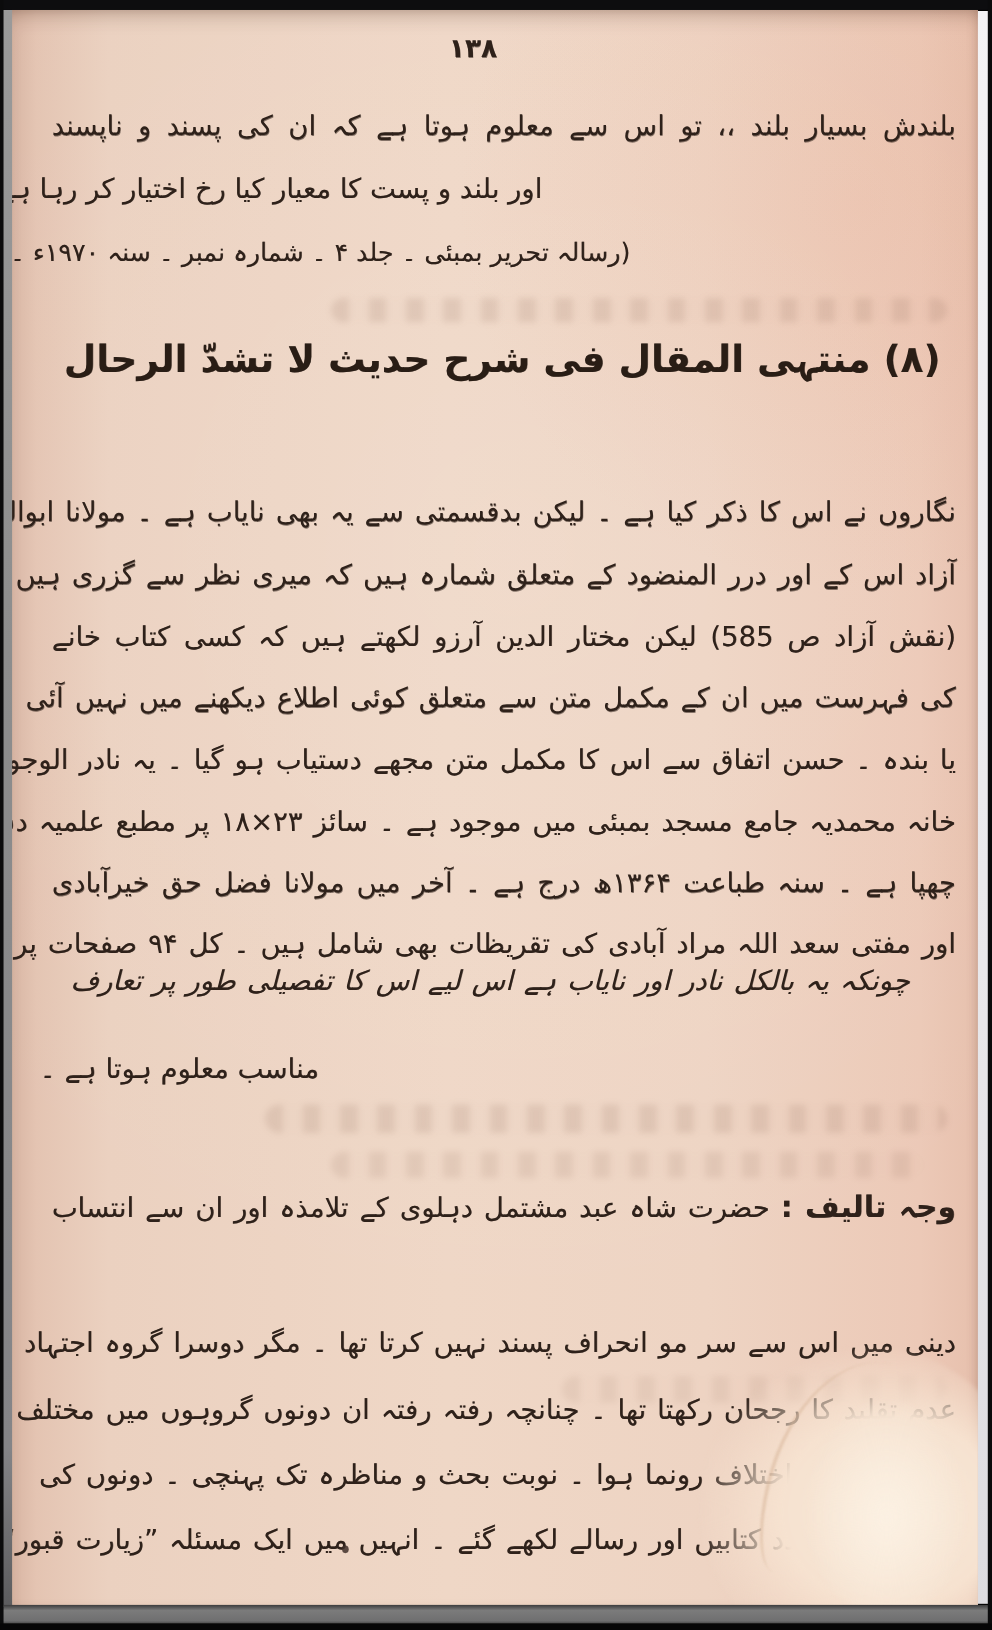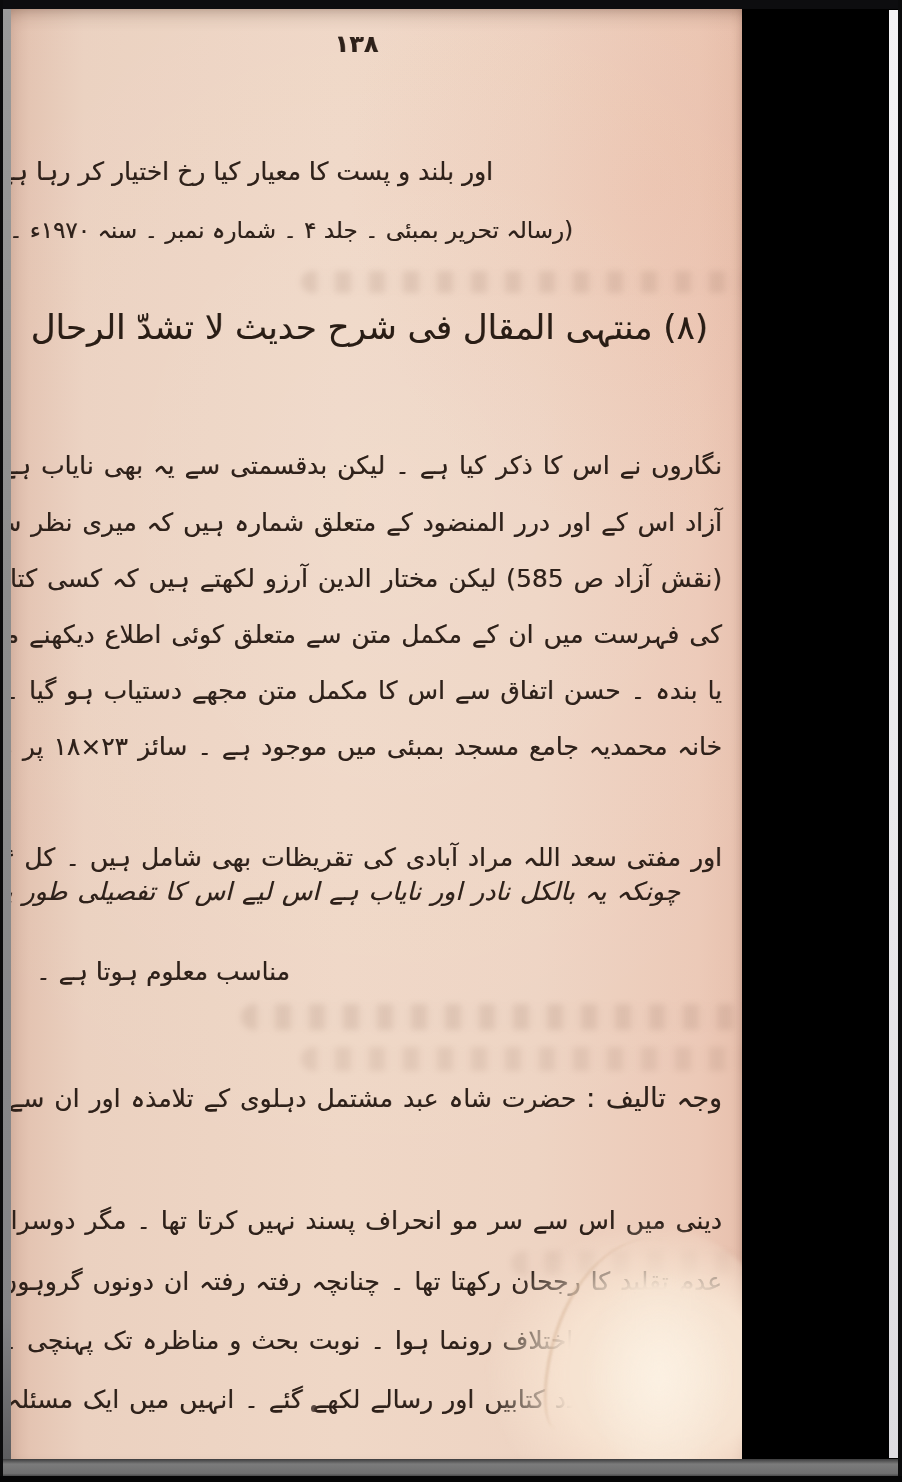--- a/index.html
+++ b/index.html
@@ -12,42 +12,42 @@
   .strip-left{position:absolute;left:3px;top:9px;width:8px;height:1452px;
               background:linear-gradient(180deg,#9a9a9a,#8d8d8d 40%,#848487 90%,#5c5c5e);z-index:5;}
   .frame-right{position:absolute;right:0;top:0;width:4px;height:1482px;background:#0b0b0c;z-index:6;}
   .strip-right{position:absolute;left:889px;top:10px;width:10px;height:1448px;
                background:linear-gradient(180deg,#f4f3f5,#e9e8eb 60%,#dddce0);z-index:4;}
   .strip-bottom{position:absolute;left:3px;top:1459px;width:896px;height:17px;
                 background:linear-gradient(180deg,#3c3c3d,#7b7b7b 30%,#6f6f70 85%,#4a4a4b);z-index:5;}
   .frame-bottom{position:absolute;left:0;top:1476px;width:902px;height:6px;background:#060607;z-index:6;}
 
   
-  .page{position:absolute;left:11px;top:9px;width:731px;height:1450px;z-index:3;overflow:hidden;
+  .page{position:absolute;left:11px;top:9px;width:878px;height:1450px;z-index:3;overflow:hidden;
     background:
       radial-gradient(125% 80% at 52% 34%, rgba(255,255,255,0.10), rgba(255,255,255,0) 62%),
       radial-gradient(60% 35% at 88% 12%, rgba(230,160,130,0.18), rgba(230,160,130,0) 70%),
       linear-gradient(90deg,#d8b5a3 0,#e4c4b2 2.5%,#ebd1c0 10%,#efd7c6 45%,#eed4c3 72%,#ecc9b7 94%,#e7c0ad 100%),
       #eed4c3;
     box-shadow:inset 0 14px 20px -14px rgba(70,40,25,.45), inset -6px 0 12px -8px rgba(90,50,35,.35);}
 
   
   .ln{position:absolute;left:36px;right:20px;direction:rtl;unicode-bidi:embed;
       color:#2e211a;font-size:25px;line-height:46px;white-space:nowrap;
       text-shadow:0.4px 0.4px 0.6px rgba(46,33,26,.55);}
   .just{text-align:justify;text-align-last:justify;word-spacing:2px;}
   .pagenum{left:0;right:40px;text-align:center;font-size:24px;font-weight:bold;letter-spacing:2px;}
   .excerpt2{left:30px;right:auto;width:452px;text-align:right;}
   .cite{left:60px;right:auto;width:502px;text-align:right;font-size:23px;}
-  .heading{left:102px;right:34px;font-size:34px;font-weight:normal;line-height:52px;
+  .heading{left:102px;right:34px;font-size:34px;font-weight:bold;line-height:52px;
            text-align:justify;text-align-last:justify;color:#29father;color:#291d15;}
   .ind1{padding-right:22px;}
   .ind2{padding-right:42px;padding-left:52px;}
   .short{left:20px;right:auto;width:264px;text-align:center;}
-  .sec-label{font-weight:normal;font-size:27px;padding-left:10px;}
+  .sec-label{font-weight:bold;font-size:27px;padding-left:10px;}
 
   
   .ghost{position:absolute;z-index:1;filter:blur(3px);border-radius:14px;opacity:.55;
     background:repeating-linear-gradient(90deg,rgba(146,110,92,.30) 0 16px,rgba(146,110,92,.02) 16px 34px);}
   .speck{position:absolute;width:6px;height:7px;border-radius:50%;background:#41302a;opacity:.85;z-index:2;}
   .curl{position:absolute;right:-46px;bottom:-54px;width:300px;height:290px;z-index:2;border-radius:50%;
     background:radial-gradient(ellipse at 58% 52%, #f9ead9 0%, #f6e2d0 40%, rgba(246,226,208,0) 72%);
     filter:blur(2px);}
   .crease{position:absolute;right:64px;bottom:18px;width:120px;height:210px;z-index:2;
     border-left:3px solid rgba(214,178,150,.55);border-radius:100% 0 0 30% / 90% 0 0 55%;
@@ -73,31 +73,33 @@
   <div class="ghost" style="left:290px;top:1038px;width:540px;height:24px;opacity:.45;"></div>
   <div class="ghost" style="left:500px;top:1242px;width:350px;height:24px;opacity:.35;"></div>
 
   <div class="curl"></div>
   <div class="crease"></div>
   <div class="curl-shine"></div>
   <div class="speck" style="left:300px;top:1396px;"></div>
 
   <div class="ln pagenum" style="top:12px;">۱۳۸</div>
 
+  <div class="ln just" style="top:83px;">بلندش بسیار بلند ،، تو اس سے معلوم ہوتا ہے کہ ان کی پسند و ناپسند</div>
   <div class="ln excerpt2" style="top:140px;">اور بلند و پست کا معیار کیا رخ اختیار کر رہا ہے ۔</div>
   <div class="ln cite" style="top:198px;">(رسالہ تحریر بمبئی ۔ جلد ۴ ۔ شمارہ نمبر ۔ سنہ ۱۹۷۰ء ۔ ۱۲ تا ۱۶)</div>
 
   <div class="ln heading" style="top:292px;">(۸) منتہی المقال فی شرح حدیث لا تشدّ الرحال</div>
 
   <div class="ln just" style="top:434px;">نگاروں نے اس کا ذکر کیا ہے ۔ لیکن بدقسمتی سے یہ بھی نایاب ہے ۔ مولانا ابوالکلام</div>
   <div class="ln just" style="top:491px;">آزاد اس کے اور درر المنضود کے متعلق شمارہ ہیں کہ میری نظر سے گزری ہیں ۔</div>
   <div class="ln just" style="top:547px;">(نقش آزاد ص 585) لیکن مختار الدین آرزو لکھتے ہیں کہ کسی کتاب خانے</div>
   <div class="ln just" style="top:603px;">کی فہرست میں ان کے مکمل متن سے متعلق کوئی اطلاع دیکھنے میں نہیں آئی ۔ جو بندہ</div>
   <div class="ln just" style="top:659px;">یا بندہ ۔ حسن اتفاق سے اس کا مکمل متن مجھے دستیاب ہو گیا ۔ یہ نادر الوجود نسخہ کتب</div>
   <div class="ln just" style="top:715px;">خانہ محمدیہ جامع مسجد بمبئی میں موجود ہے ۔ سائز ۲۳×۱۸ پر مطبع علمیہ دہلی میں</div>
+  <div class="ln just" style="top:771px;">چھپا ہے ۔ سنہ طباعت ۱۳۶۴ھ درج ہے ۔ آخر میں مولانا فضل حق خیرآبادی</div>
   <div class="ln just" style="top:826px;">اور مفتی سعد اللہ مراد آبادی کی تقریظات بھی شامل ہیں ۔ کل ۹۴ صفحات پر مشتمل ہے ۔</div>
   <div class="ln just ind2" style="top:860px;font-style:italic;">چونکہ یہ بالکل نادر اور نایاب ہے اس لیے اس کا تفصیلی طور پر تعارف</div>
   <div class="ln short" style="top:940px;">مناسب معلوم ہوتا ہے ۔</div>
 
   <div class="ln just" style="top:1066px;">
     <span class="sec-label">وجہ تالیف :</span><span>حضرت شاہ عبد مشتمل دہلوی کے تلامذہ اور ان سے انتساب</span>
   </div>
   <div class="ln just" style="top:1189px;">دینی میں اس سے سر مو انحراف پسند نہیں کرتا تھا ۔ مگر دوسرا گروہ اجتہاد اور</div>
   <div class="ln just" style="top:1250px;">عدم تقلید کا رجحان رکھتا تھا ۔ چنانچہ رفتہ رفتہ ان دونوں گروہوں میں مختلف</div>
   <div class="ln just" style="top:1309px;">مسلکوں میں اختلاف رونما ہوا ۔ نوبت بحث و مناظرہ تک پہنچی ۔ دونوں کی</div>

